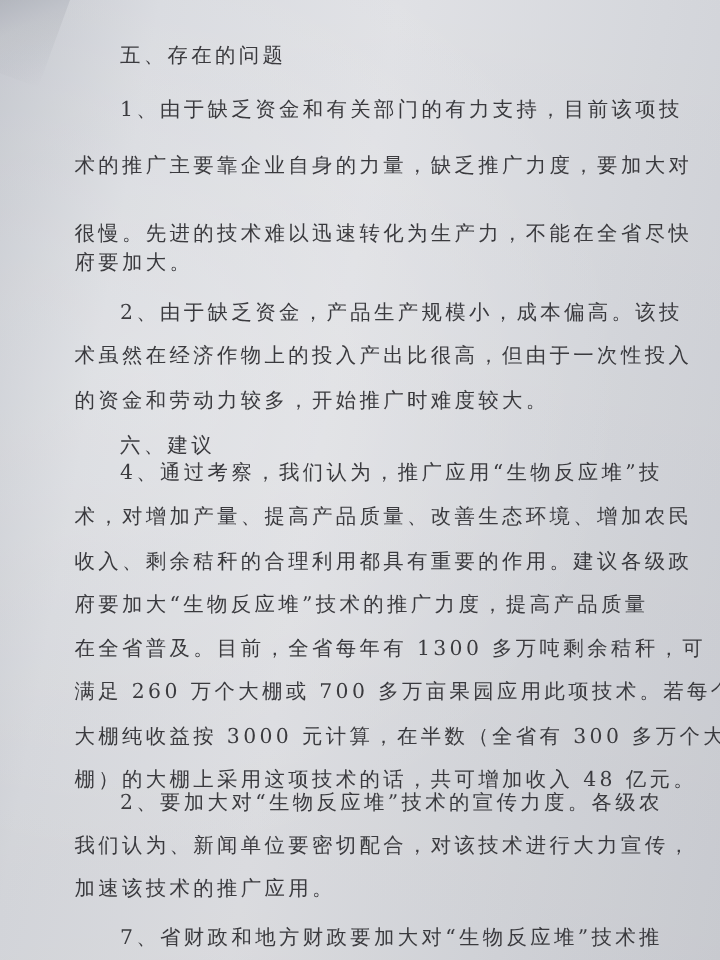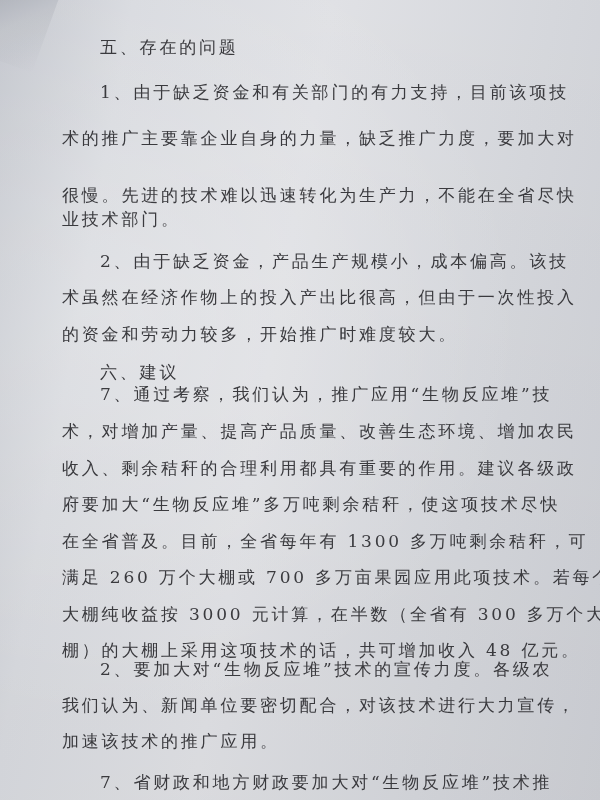--- a/index.html
+++ b/index.html
@@ -34,32 +34,32 @@
 <div class="fold"></div>
 <div class="shade"></div>
 
 <div class="page">
 
   <div class="line indent" style="top:10px">五、存在的问题</div>
 
   <div class="line indent" style="top:55px">1、由于缺乏资金和有关部门的有力支持，目前该项技</div>
   <div class="line" style="top:101px">术的推广主要靠企业自身的力量，缺乏推广力度，要加大对</div>
   <div class="line" style="top:158px">很慢。先进的技术难以迅速转化为生产力，不能在全省尽快</div>
-  <div class="line" style="top:182px">业技术部门。</div>
+  <div class="line" style="top:182px">府要加大。</div>
 
   <div class="line indent" style="top:224px">2、由于缺乏资金，产品生产规模小，成本偏高。该技</div>
   <div class="line" style="top:260px">术虽然在经济作物上的投入产出比很高，但由于一次性投入</div>
   <div class="line" style="top:297px">的资金和劳动力较多，开始推广时难度较大。</div>
 
   <div class="line indent" style="top:335px">六、建议</div>
 
-  <div class="line indent" style="top:357px">7、通过考察，我们认为，推广应用“生物反应堆”技</div>
+  <div class="line indent" style="top:357px">4、通过考察，我们认为，推广应用“生物反应堆”技</div>
   <div class="line" style="top:394px">术，对增加产量、提高产品质量、改善生态环境、增加农民</div>
   <div class="line" style="top:431px">收入、剩余秸秆的合理利用都具有重要的作用。建议各级政</div>
-  <div class="line" style="top:467px">府要加大“生物反应堆”多万吨剩余秸秆，使这项技术尽快</div>
+  <div class="line" style="top:467px">府要加大“生物反应堆”技术的推广力度，提高产品质量</div>
   <div class="line" style="top:504px">在全省普及。目前，全省每年有 1300 多万吨剩余秸秆，可</div>
   <div class="line" style="top:540px">满足 260 万个大棚或 700 多万亩果园应用此项技术。若每个</div>
   <div class="line" style="top:577px">大棚纯收益按 3000 元计算，在半数（全省有 300 多万个大</div>
   <div class="line" style="top:613px">棚）的大棚上采用这项技术的话，共可增加收入 48 亿元。</div>
 
   <div class="line indent" style="top:632px">2、要加大对“生物反应堆”技术的宣传力度。各级农</div>
   <div class="line" style="top:668px">我们认为、新闻单位要密切配合，对该技术进行大力宣传，</div>
   <div class="line" style="top:704px">加速该技术的推广应用。</div>
 
   <div class="line indent" style="top:745px">7、省财政和地方财政要加大对“生物反应堆”技术推</div>

